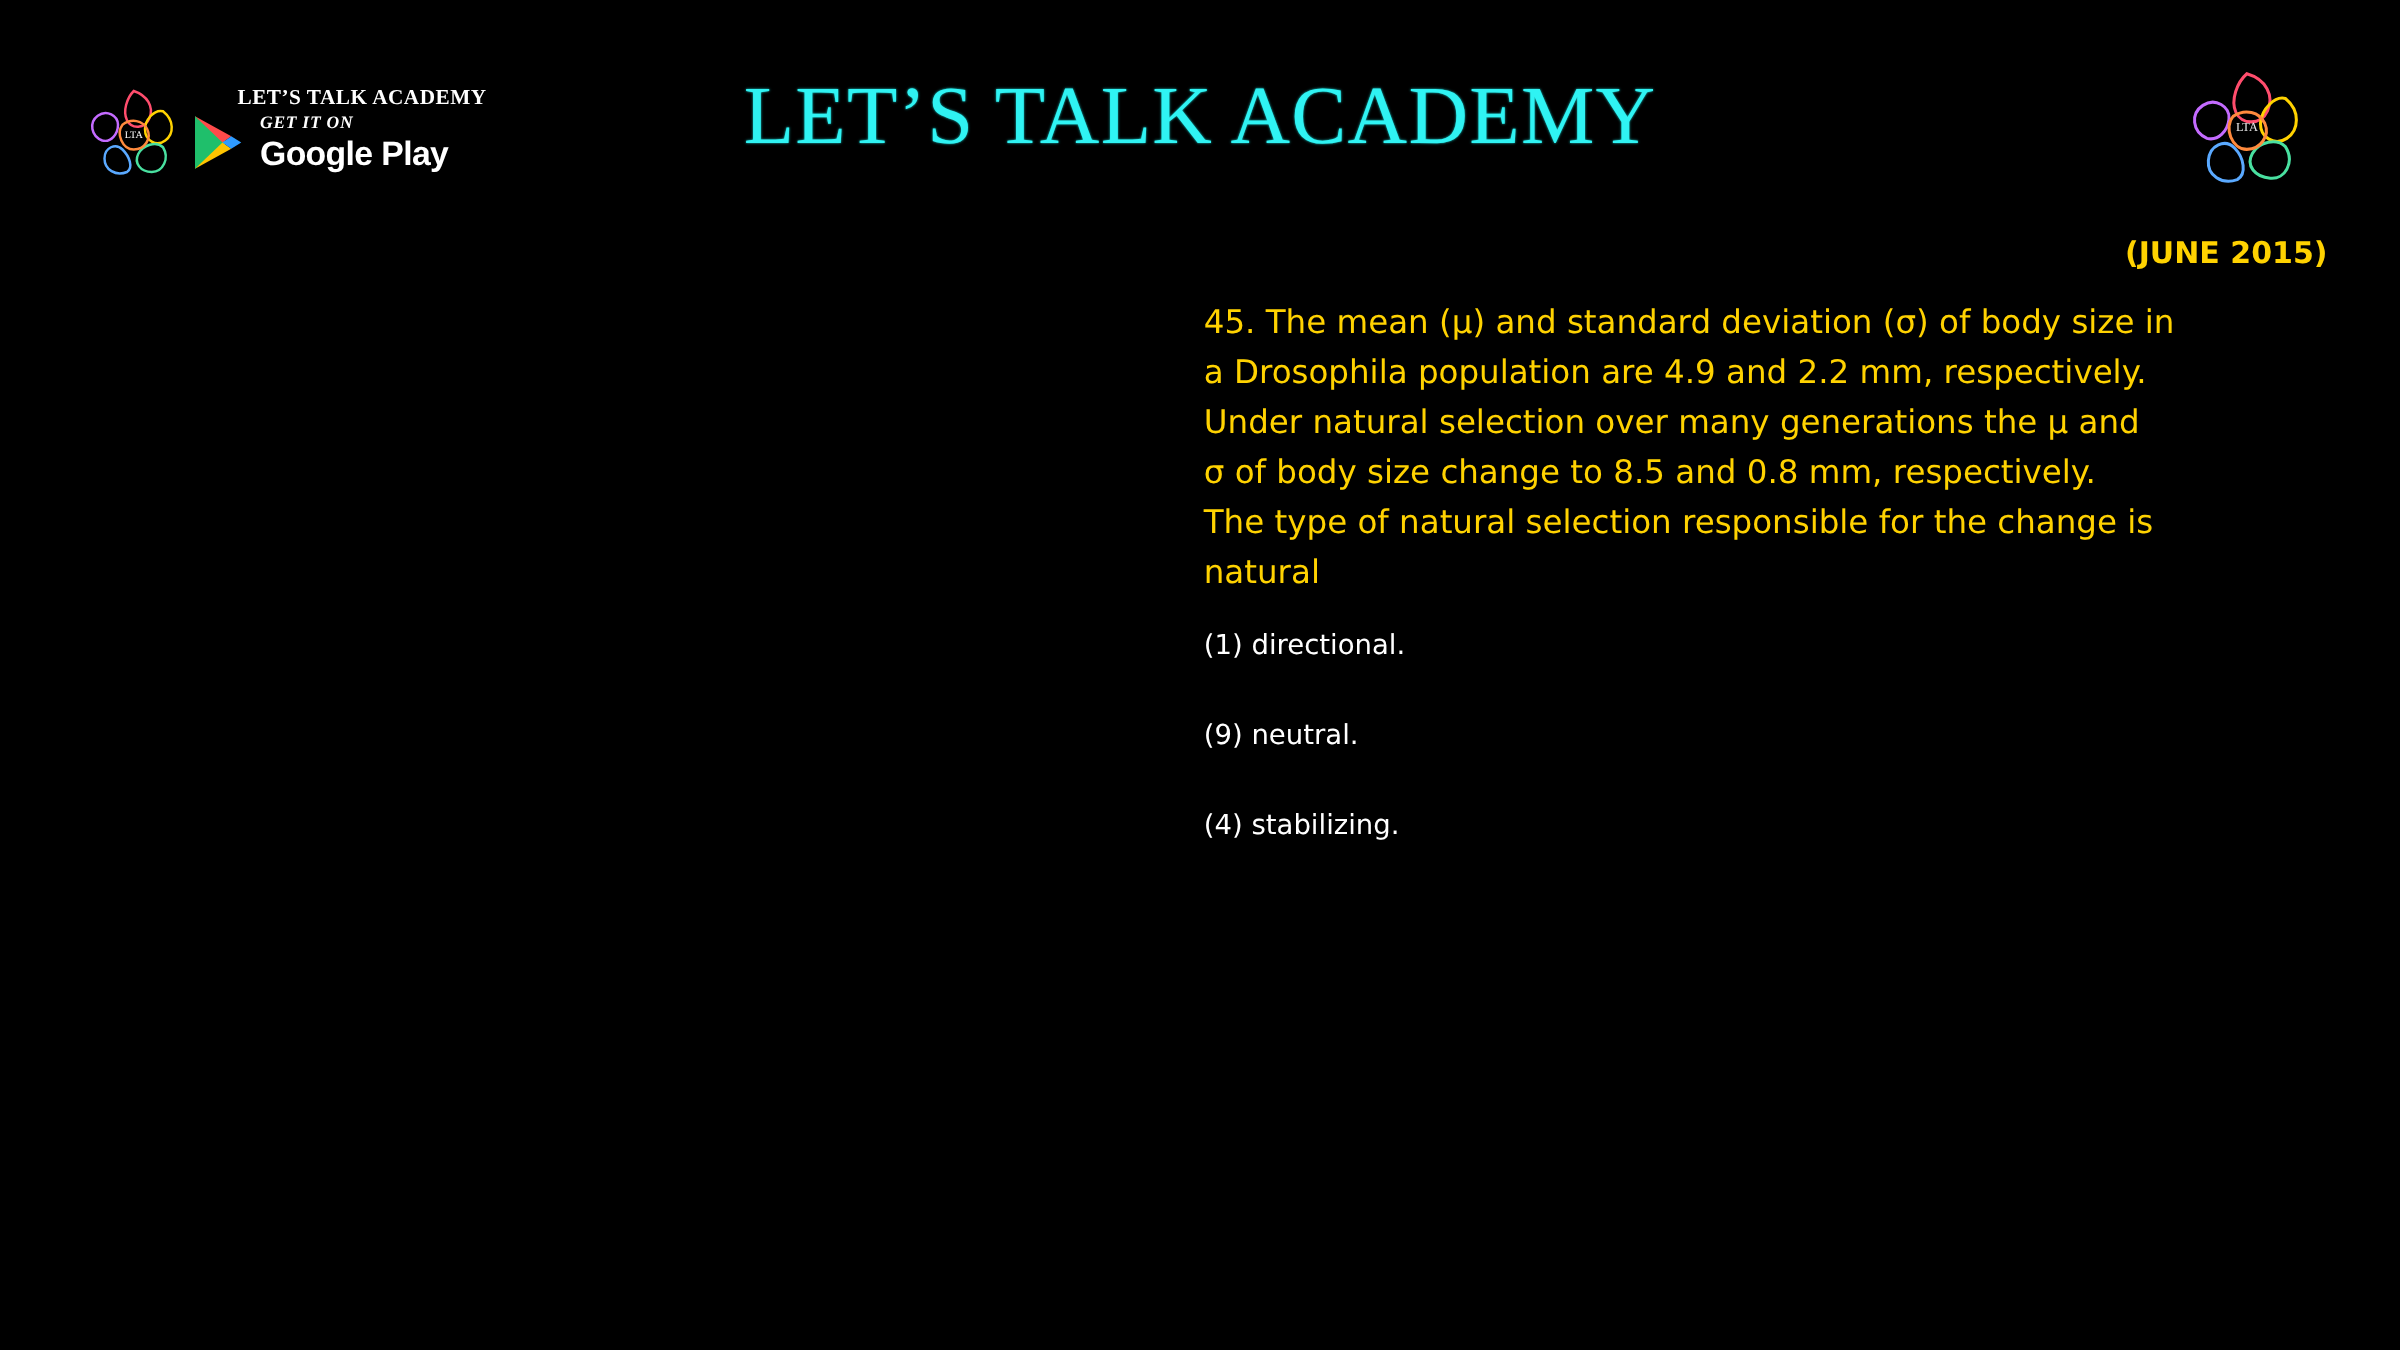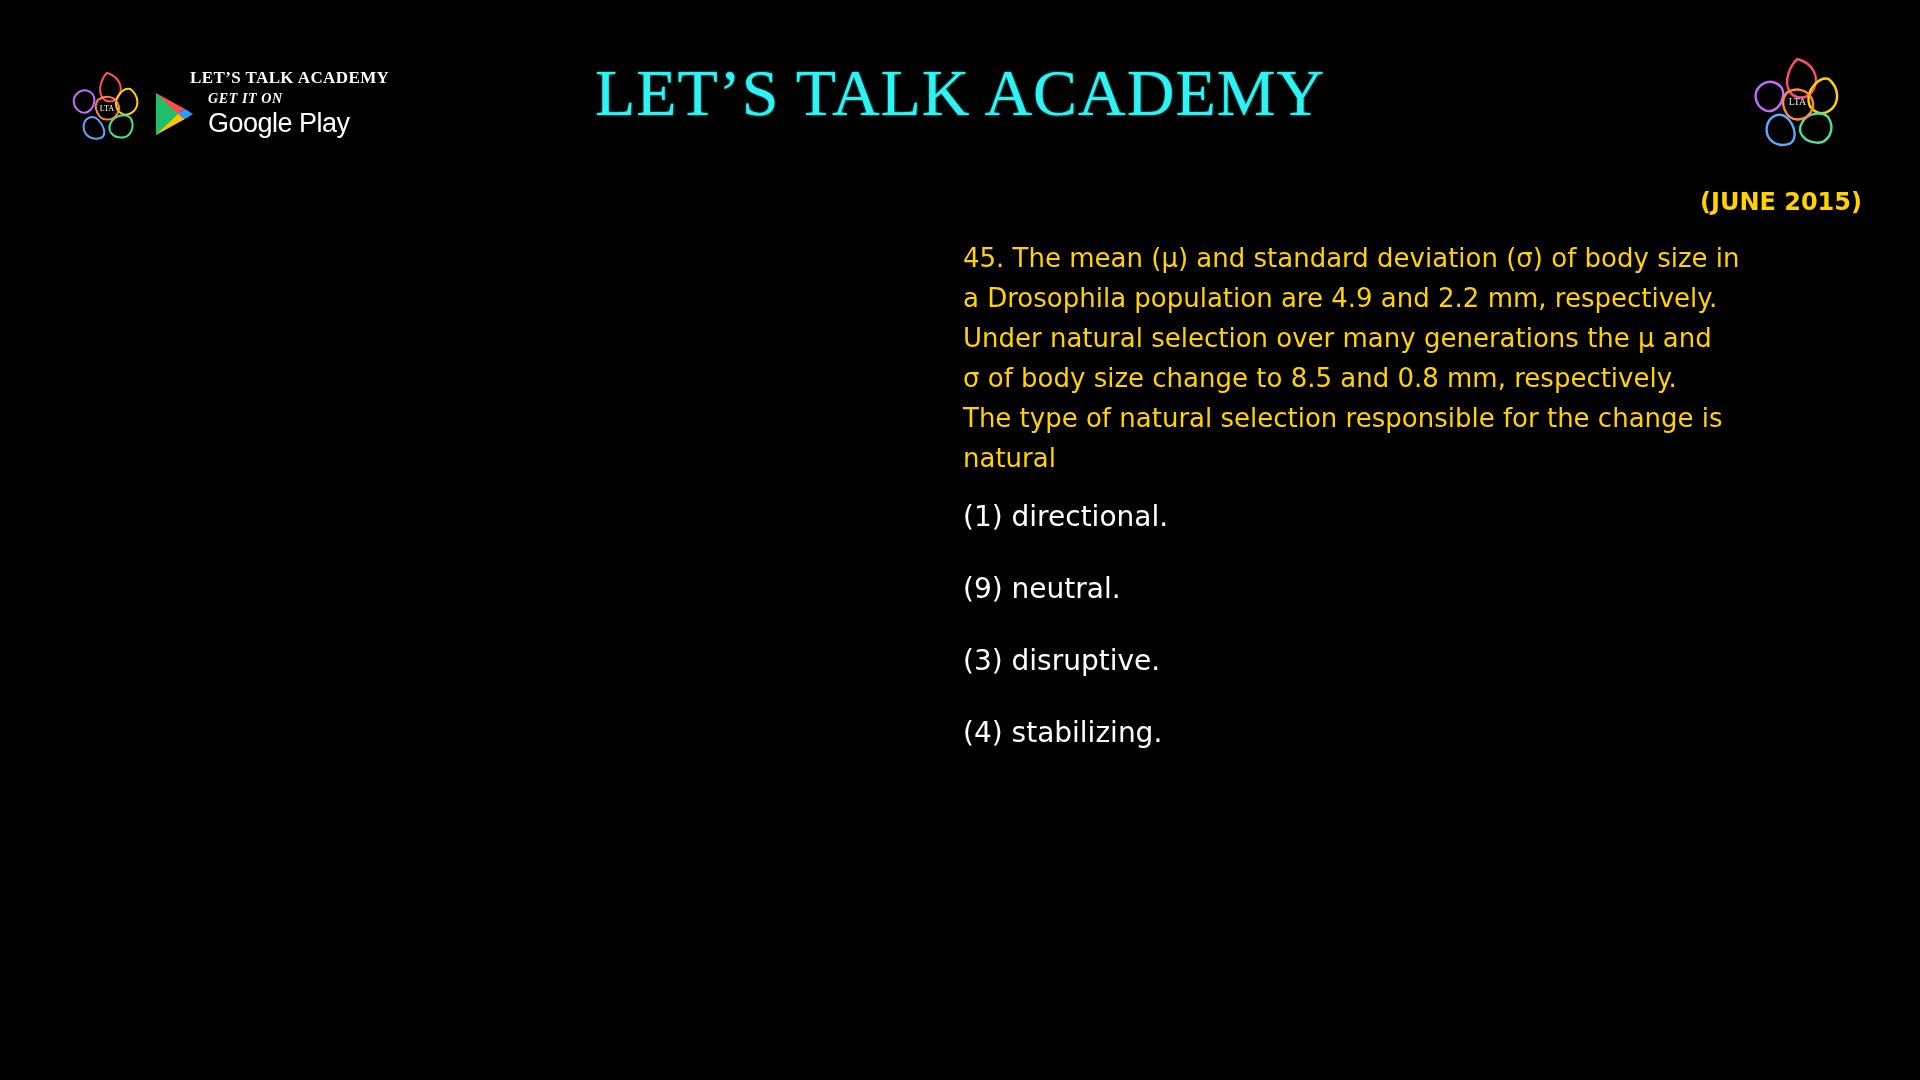--- a/index.html
+++ b/index.html
@@ -68,21 +68,21 @@
     letter-spacing: 0.6px;
     color: #ffffff;
     white-space: nowrap;
     font-style: italic;
   }
   .playbadge .pb-store {
     position: absolute;
     left: 58px;
     top: 40px;
     font-family: "Liberation Sans", sans-serif;
-    font-weight: normal;
+    font-weight: bold;
     font-size: 27px;
     letter-spacing: -0.5px;
     color: #ffffff;
     white-space: nowrap;
   }
   .playbadge .pb-icon {
     position: absolute;
     left: 2px;
     top: 22px;
     width: 44px;
@@ -125,21 +125,21 @@
   }
   .question div { white-space: pre; }
 
   .options {
     position: absolute;
     left: 963px;
     top: 500px;
     width: 905px;
   }
   .option {
-    font-size: 28px;
+    font-size: 22px;
     line-height: 33px;
     color: #ffffff;
     margin-bottom: 39px;
     white-space: pre;
   }
 </style>
 </head>
 <body>
 
 <div class="header">
@@ -198,15 +198,14 @@
   <div>a Drosophila population are 4.9 and 2.2 mm, respectively.</div>
   <div>Under natural selection over many generations the μ and</div>
   <div>σ of body size change to 8.5 and 0.8 mm, respectively.</div>
   <div>The type of natural selection responsible for the change is</div>
   <div>natural</div>
 </div>
 
 <div class="options">
   <div class="option">(1) directional.</div>
   <div class="option">(9) neutral.</div>
-  <div class="option">(3) disruptive.</div>
   <div class="option">(4) stabilizing.</div>
 </div>
 
 </body></html>

